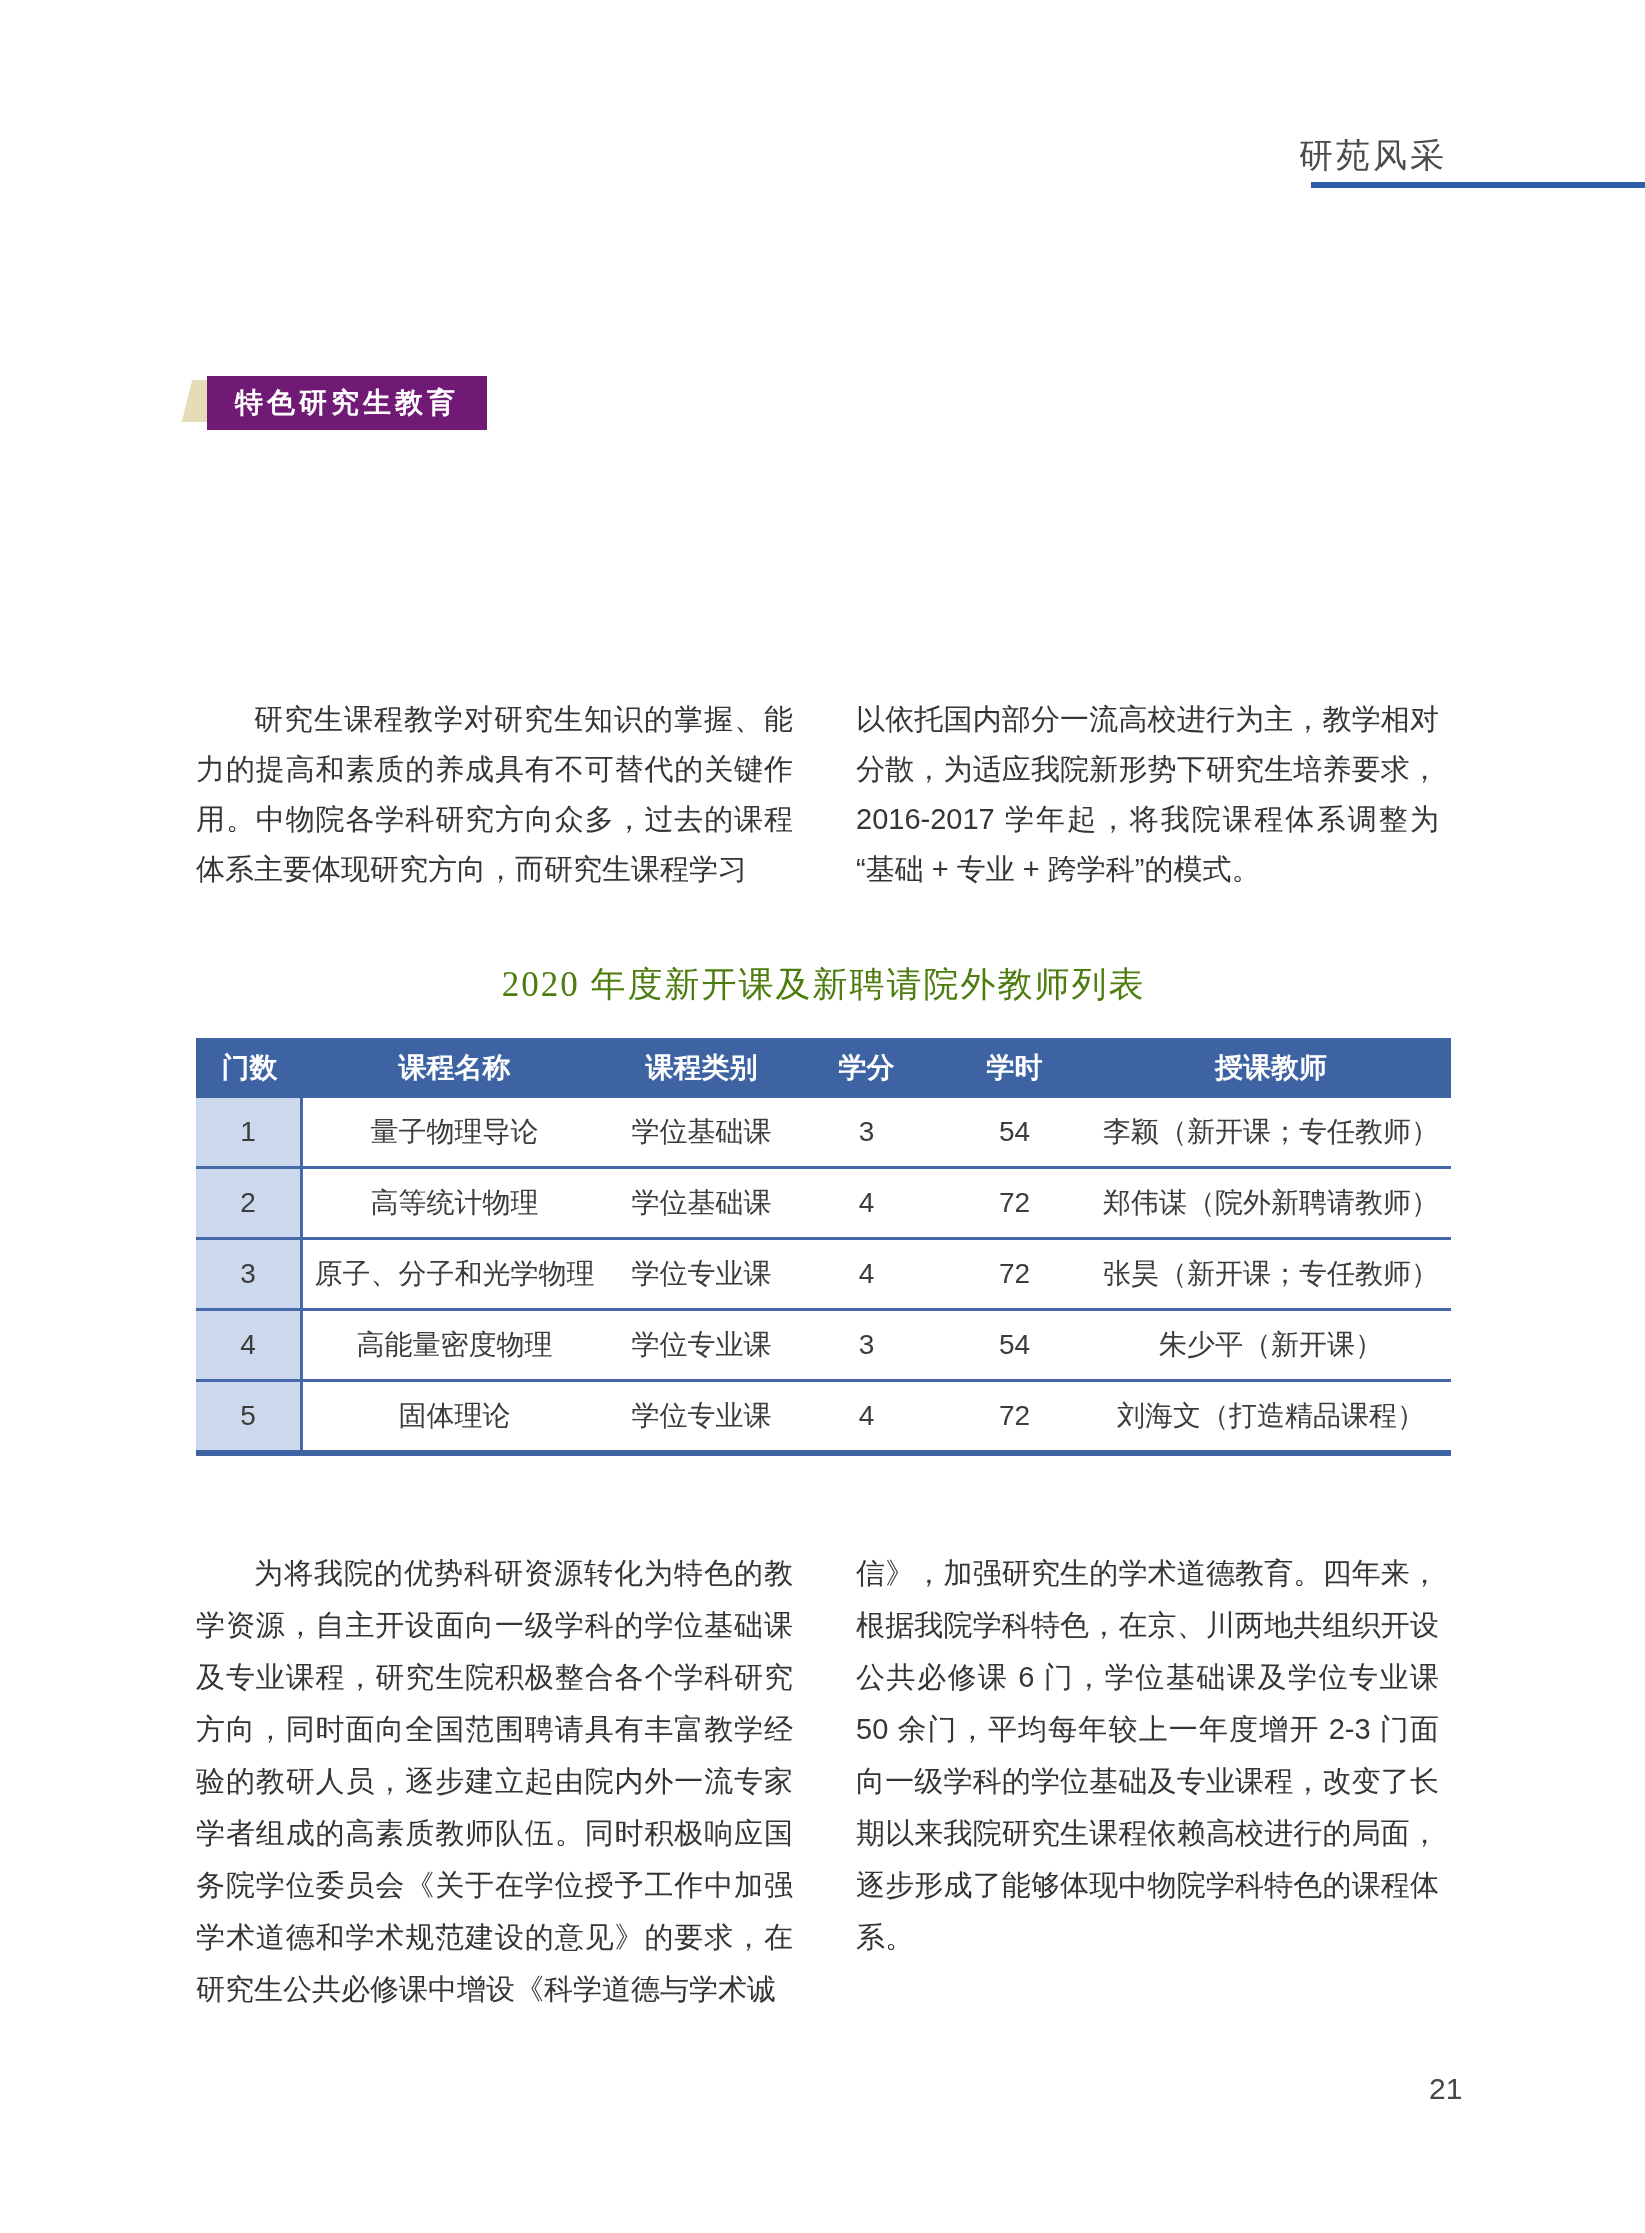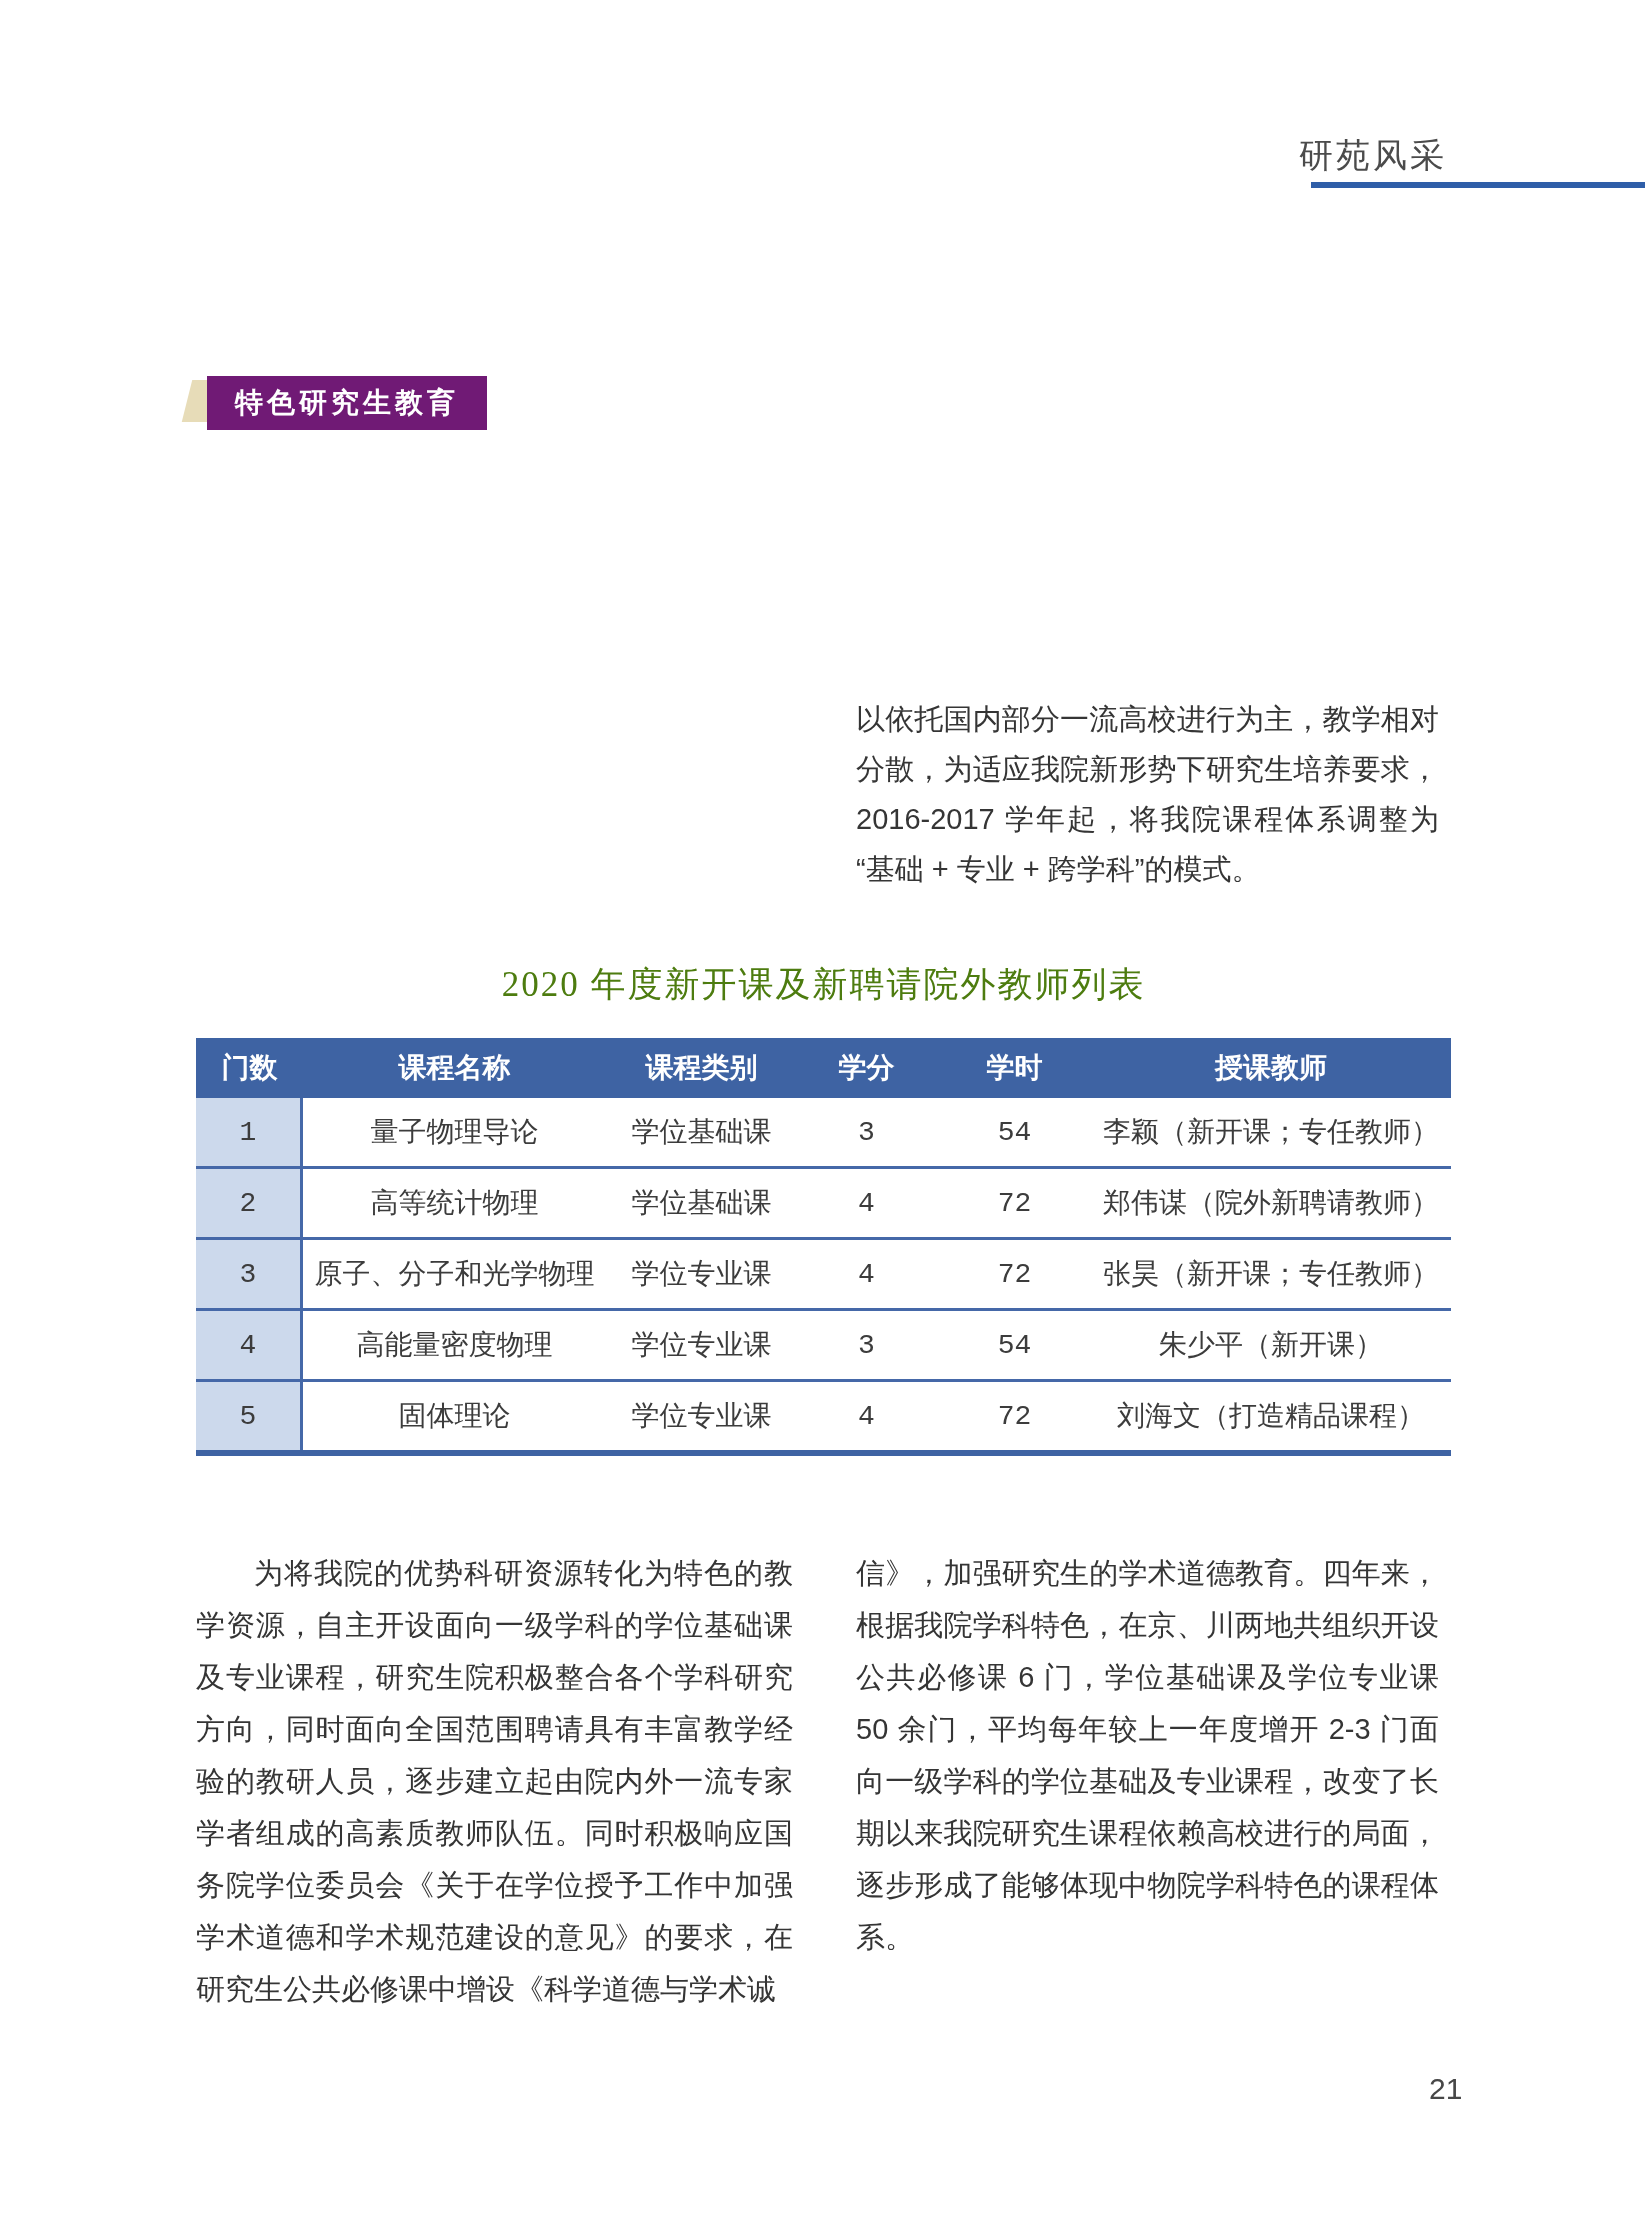--- a/index.html
+++ b/index.html
@@ -117,21 +117,21 @@
   }
   .t-row {
     display: flex;
     height: 68px;
     align-items: center;
     font-size: 28px;
     color: #3c3c3c;
     background: #ffffff;
   }
   .t-row + .t-row { border-top: 3px solid #4568a8; }
-  .cell { text-align: center; font-family: Liberation Mono, monospace; }
+  .cell { text-align: center; }
   .c0 { width: 107px; }
   .c1 { width: 303px; }
   .c2 { width: 191px; }
   .c3 { width: 139px; }
   .c4 { width: 157px; }
   .c5 { width: 356px; }
   .t-row .c0 {
     background: #ccd9ec;
     height: 100%;
     display: flex;
@@ -155,20 +155,21 @@
 
 <div class="page">
 
   <div class="section-title">研苑风采</div>
   <div class="section-rule"></div>
 
   <div class="badge-accent"></div>
   <div class="badge">特色研究生教育</div>
 
 
+  <p class="col-text intro-left indent">研究生课程教学对研究生知识的掌握、能力的提高和素质的养成具有不可替代的关键作用。中物院各学科研究方向众多，过去的课程体系主要体现研究方向，而研究生课程学习</p>
   <p class="col-text intro-right">以依托国内部分一流高校进行为主，教学相对分散，为适应我院新形势下研究生培养要求，2016-2017 学年起，将我院课程体系调整为“基础 + 专业 + 跨学科”的模式。</p>
 
   <div class="table-caption">2020 年度新开课及新聘请院外教师列表</div>
 
   <div class="course-table">
     <div class="t-header">
       <span class="cell c0">门数</span>
       <span class="cell c1">课程名称</span>
       <span class="cell c2">课程类别</span>
       <span class="cell c3">学分</span>

